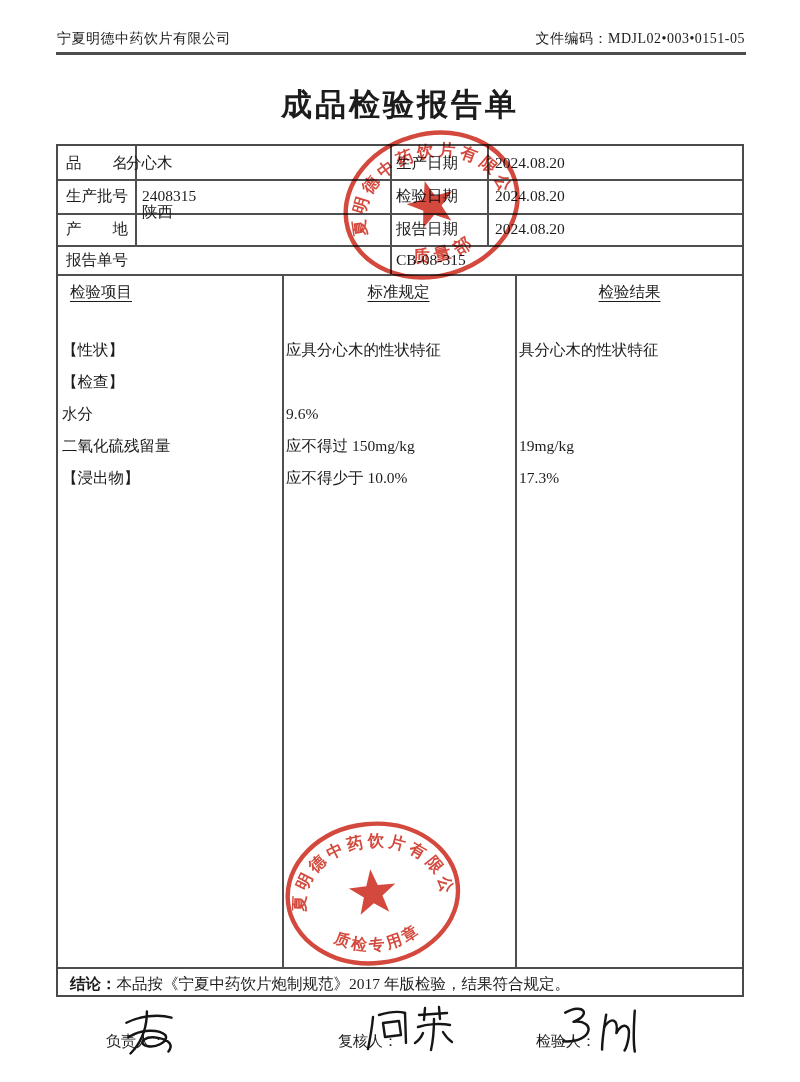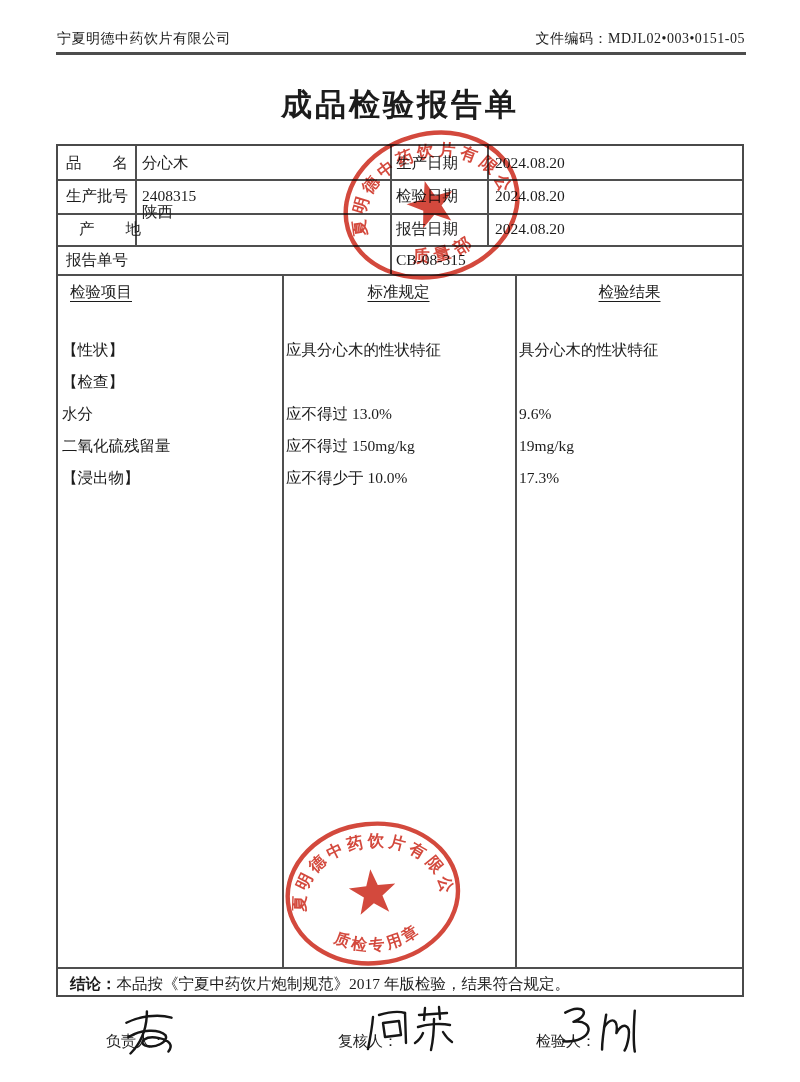--- a/index.html
+++ b/index.html
@@ -56,30 +56,30 @@
   <div class="hline" style="top:128px"></div>
   <div class="hline" style="top:821px"></div>
 
   <div class="vline" style="left:77px;top:0;height:99px"></div>
   <div class="vline" style="left:332px;top:0;height:128px"></div>
   <div class="vline" style="left:429px;top:0;height:99px"></div>
   <div class="vline" style="left:224px;top:128px;height:693px"></div>
   <div class="vline" style="left:457px;top:128px;height:693px"></div>
 
   <div class="cell rh" style="top:0;left:8px">品　　名</div>
-  <div class="cell rh" style="top:0;left:84px">分心木</div>
+  <div class="cell rh" style="top:0;left:68px">分心木</div>
   <div class="cell rh" style="top:0;left:338px">生产日期</div>
   <div class="cell rh" style="top:0;left:437px">2024.08.20</div>
 
   <div class="cell rh" style="top:33px;left:8px">生产批号</div>
   <div class="cell rh" style="top:33px;left:84px">2408315</div>
   <div class="cell rh" style="top:33px;left:338px">检验日期</div>
   <div class="cell rh" style="top:33px;left:437px">2024.08.20</div>
 
-  <div class="cell" style="top:67px;left:21px;height:32px;line-height:32px">产　　地</div>
+  <div class="cell" style="top:67px;left:8px;height:32px;line-height:32px">产　　地</div>
   <div class="cell" style="top:50px;left:84px;height:22px;line-height:32px">陕西</div>
   <div class="cell" style="top:67px;left:338px;height:32px;line-height:32px">报告日期</div>
   <div class="cell" style="top:67px;left:437px;height:32px;line-height:32px">2024.08.20</div>
 
   <div class="cell" style="top:99px;left:8px;height:29px;line-height:29px">报告单号</div>
   <div class="cell" style="top:99px;left:338px;height:29px;line-height:29px">CB-08-315</div>
 
   <div class="col-head" style="left:12px">
     <span>检验项目</span></div>
   <div class="col-head" style="left:224px;width:233px;text-align:center">
@@ -93,21 +93,20 @@
       <div class="c2">应具分心木的性状特征</div>
       <div class="c3">具分心木的性状特征</div>
     </div>
     <div class="res-row">
       <div class="c1">【检查】</div>
       <div class="c2"></div>
       <div class="c3"></div>
     </div>
     <div class="res-row">
       <div class="c1">水分</div>
-      <div class="c2">应不得过 13.0%</div>
       <div class="c3">9.6%</div>
     </div>
     <div class="res-row">
       <div class="c1">二氧化硫残留量</div>
       <div class="c2">应不得过 150mg/kg</div>
       <div class="c3">19mg/kg</div>
     </div>
     <div class="res-row">
       <div class="c1">【浸出物】</div>
       <div class="c2">应不得少于 10.0%</div>

